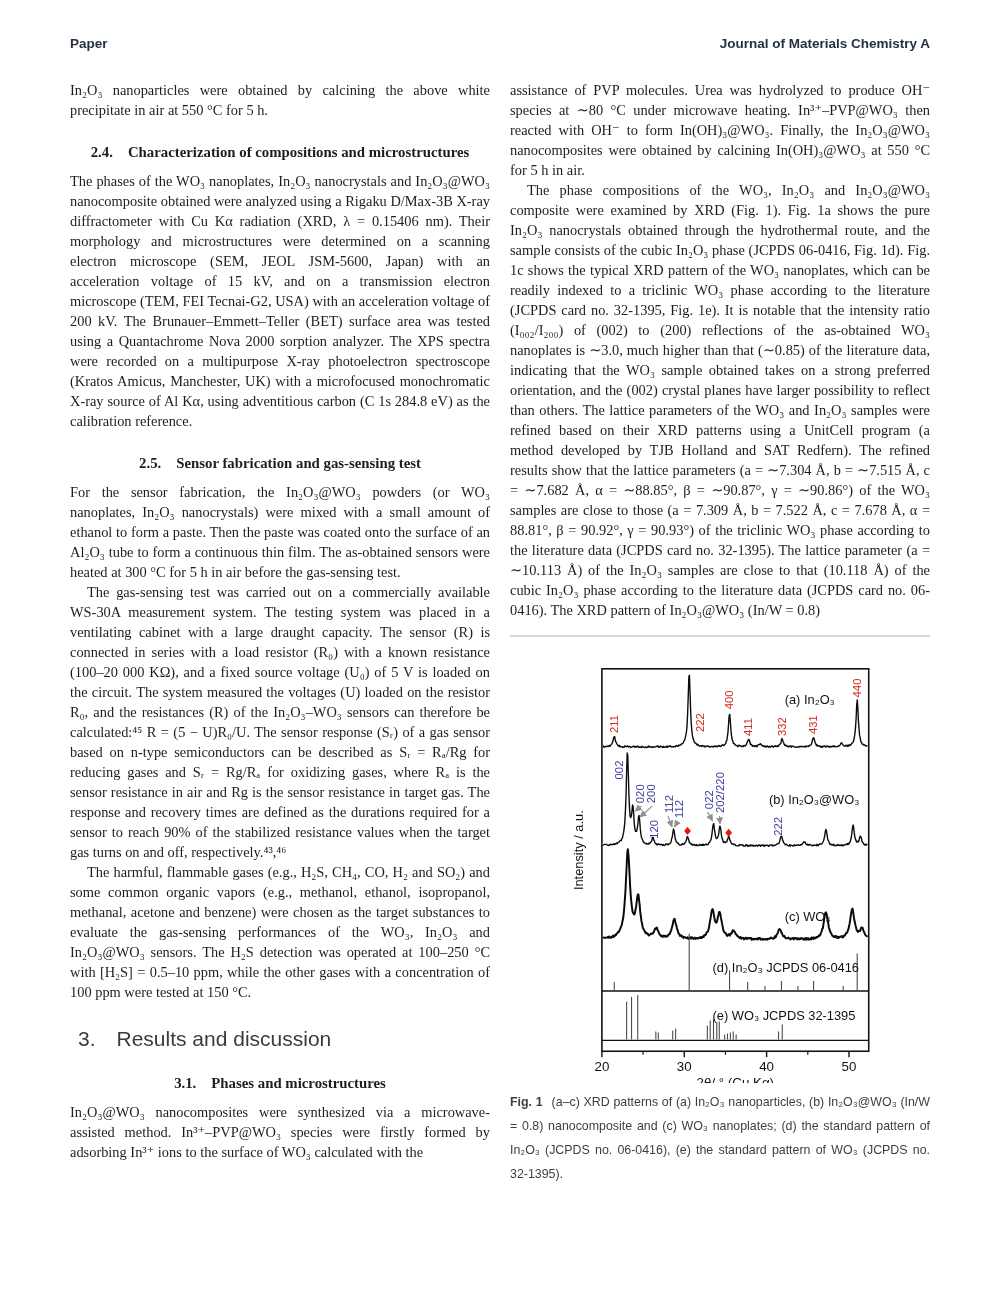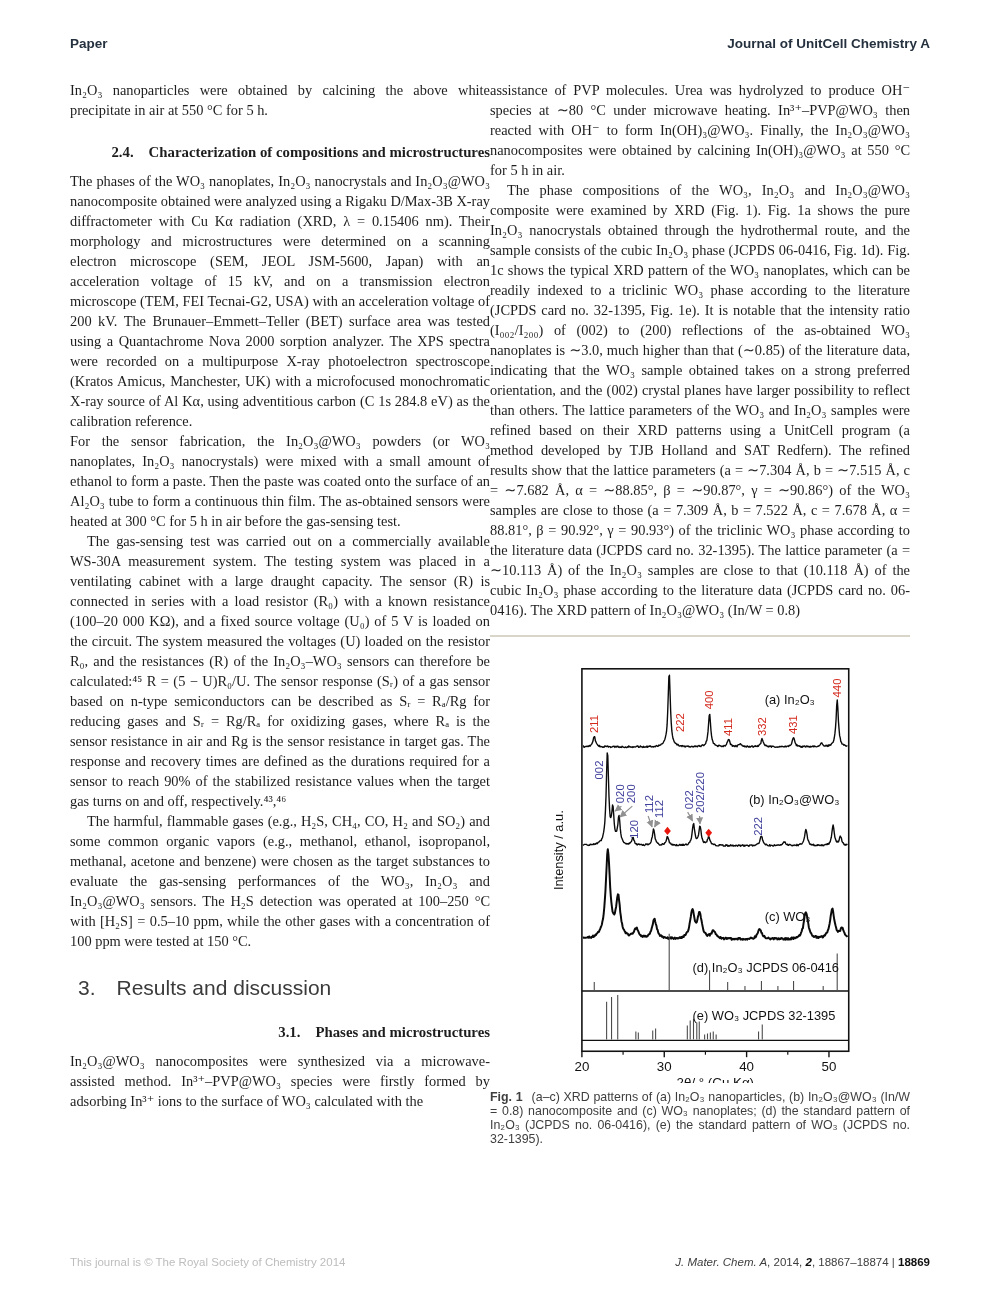--- a/index.html
+++ b/index.html
@@ -1,61 +1,64 @@
 <!DOCTYPE html>
 <html><head>
 <meta charset="utf-8">
 <style>
   html,body{margin:0;padding:0;background:#ffffff;}
   .page{position:relative;width:1000px;height:1309px;background:#fff;
         font-family:"Liberation Serif","DejaVu Serif",serif;color:#1d1d1d;overflow:hidden;}
   .header{position:absolute;top:36px;left:70px;right:70px;display:flex;justify-content:space-between;
           font-family:"Liberation Sans","DejaVu Sans",sans-serif;font-weight:bold;font-size:13.5px;color:#25313e;}
-  .columns{position:absolute;top:80px;left:70px;width:860px;display:flex;}
+  .columns{position:absolute;top:80px;left:70px;width:860px;display:flex;gap:20px;}
   .col{width:420px;font-size:14.4px;line-height:20px;text-align:justify;}
   .col p{margin:0;}
   p.indent{text-indent:17px;}
-  .subhead{font-size:14.8px;font-weight:bold;margin:22px 0 9px 0;text-align:right;}
+  .subhead{font-size:14.8px;font-weight:bold;margin:22px 0 9px 0;text-align:center;}
   .subhead .num{margin-right:15px;}
   .mainhead{font-family:"Liberation Sans","DejaVu Sans",sans-serif;font-size:21px;font-weight:500;
             color:#3b3b3b;margin:27px 0 12px 8px;text-align:left;}
   .mainhead .num{margin-right:21px;}
   .fig-block{margin-top:15px;}
   .fig-rule{border-top:2px solid #d9d5c8;height:0;margin-bottom:6px;}
-  .fig-caption{font-family:"Liberation Sans","DejaVu Sans",sans-serif;font-size:12.4px;line-height:14px;
+  .fig-caption{font-family:"Liberation Sans","DejaVu Sans",sans-serif;font-size:12.4px;line-height:24px;
                color:#3e3e3e;text-align:justify;margin-top:2px;}
   .fig-caption .cap-label{font-weight:bold;margin-right:9px;}
   .footer{position:absolute;left:70px;right:70px;top:1256px;display:flex;justify-content:space-between;
           font-family:"Liberation Sans","DejaVu Sans",sans-serif;font-size:11.5px;}
   .footer-left{color:#bdbdbd;}
   .footer-right{color:#3d3d3d;}
   .footer-right .it{font-style:italic;}
   .footer-right .b{font-weight:bold;color:#111;}
   svg text{font-family:"Liberation Sans","DejaVu Sans",sans-serif;}
 </style>
 </head>
 <body>
 
 <div class="page">
 
   <div class="header">
     <span>Paper</span>
-    <span>Journal of UnitCell Chemistry A</span>
+    <span>Journal of Materials Chemistry A</span>
   </div>
 
   <div class="columns">
 
     <div class="col">
       <p>In₂O₃ nanoparticles were obtained by calcining the above white precipitate in air at 550 °C for 5 h.</p>
 
       <div class="subhead">
         <span class="num">2.4.</span><span>Characterization of compositions and microstructures</span>
       </div>
       <p>The phases of the WO₃ nanoplates, In₂O₃ nanocrystals and In₂O₃@WO₃ nanocomposite obtained were analyzed using a Rigaku D/Max-3B X-ray diffractometer with Cu Kα radiation (XRD, λ = 0.15406 nm). Their morphology and microstructures were determined on a scanning electron microscope (SEM, JEOL JSM-5600, Japan) with an acceleration voltage of 15 kV, and on a transmission electron microscope (TEM, FEI Tecnai-G2, USA) with an acceleration voltage of 200 kV. The Brunauer–Emmett–Teller (BET) surface area was tested using a Quantachrome Nova 2000 sorption analyzer. The XPS spectra were recorded on a multipurpose X-ray photoelectron spectroscope (Kratos Amicus, Manchester, UK) with a microfocused monochromatic X-ray source of Al Kα, using adventitious carbon (C 1s 284.8 eV) as the calibration reference.</p>
 
+      <div class="subhead">
+        <span class="num">2.5.</span><span>Sensor fabrication and gas-sensing test</span>
+      </div>
       <p>For the sensor fabrication, the In₂O₃@WO₃ powders (or WO₃ nanoplates, In₂O₃ nanocrystals) were mixed with a small amount of ethanol to form a paste. Then the paste was coated onto the surface of an Al₂O₃ tube to form a continuous thin film. The as-obtained sensors were heated at 300 °C for 5 h in air before the gas-sensing test.</p>
       <p class="indent">The gas-sensing test was carried out on a commercially available WS-30A measurement system. The testing system was placed in a ventilating cabinet with a large draught capacity. The sensor (R) is connected in series with a load resistor (R₀) with a known resistance (100–20 000 KΩ), and a fixed source voltage (U₀) of 5 V is loaded on the circuit. The system measured the voltages (U) loaded on the resistor R₀, and the resistances (R) of the In₂O₃–WO₃ sensors can therefore be calculated:⁴⁵ R = (5 − U)R₀/U. The sensor response (Sᵣ) of a gas sensor based on n-type semiconductors can be described as Sᵣ = Rₐ/Rg for reducing gases and Sᵣ = Rg/Rₐ for oxidizing gases, where Rₐ is the sensor resistance in air and Rg is the sensor resistance in target gas. The response and recovery times are defined as the durations required for a sensor to reach 90% of the stabilized resistance values when the target gas turns on and off, respectively.⁴³,⁴⁶</p>
       <p class="indent">The harmful, flammable gases (e.g., H₂S, CH₄, CO, H₂ and SO₂) and some common organic vapors (e.g., methanol, ethanol, isopropanol, methanal, acetone and benzene) were chosen as the target substances to evaluate the gas-sensing performances of the WO₃, In₂O₃ and In₂O₃@WO₃ sensors. The H₂S detection was operated at 100–250 °C with [H₂S] = 0.5–10 ppm, while the other gases with a concentration of 100 ppm were tested at 150 °C.</p>
 
       <div class="mainhead">
         <span class="num">3.</span><span>Results and discussion</span>
       </div>
       <div class="subhead" style="margin-top:24px">
         <span class="num">3.1.</span><span>Phases and microstructures</span>
       </div>
@@ -155,18 +158,14 @@
             </g>
         </svg>
         <div class="fig-caption">
           <span class="cap-label">Fig. 1</span><span>(a–c) XRD patterns of (a) In₂O₃ nanoparticles, (b) In₂O₃@WO₃ (In/W = 0.8) nanocomposite and (c) WO₃ nanoplates; (d) the standard pattern of In₂O₃ (JCPDS no. 06-0416), (e) the standard pattern of WO₃ (JCPDS no. 32-1395).</span>
         </div>
       </div>
     </div>
 
   </div>
 
-  <div class="footer">
-    <span class="footer-left">This journal is © The Royal Society of Chemistry 2014</span>
-    <span class="footer-right"><span class="it">J. Mater. Chem. A</span><span>, 2014, </span><span class="b it">2</span><span>, 18867–18874 | </span><span class="b">18869</span></span>
-  </div>
 
 </div>
 
 </body></html>

